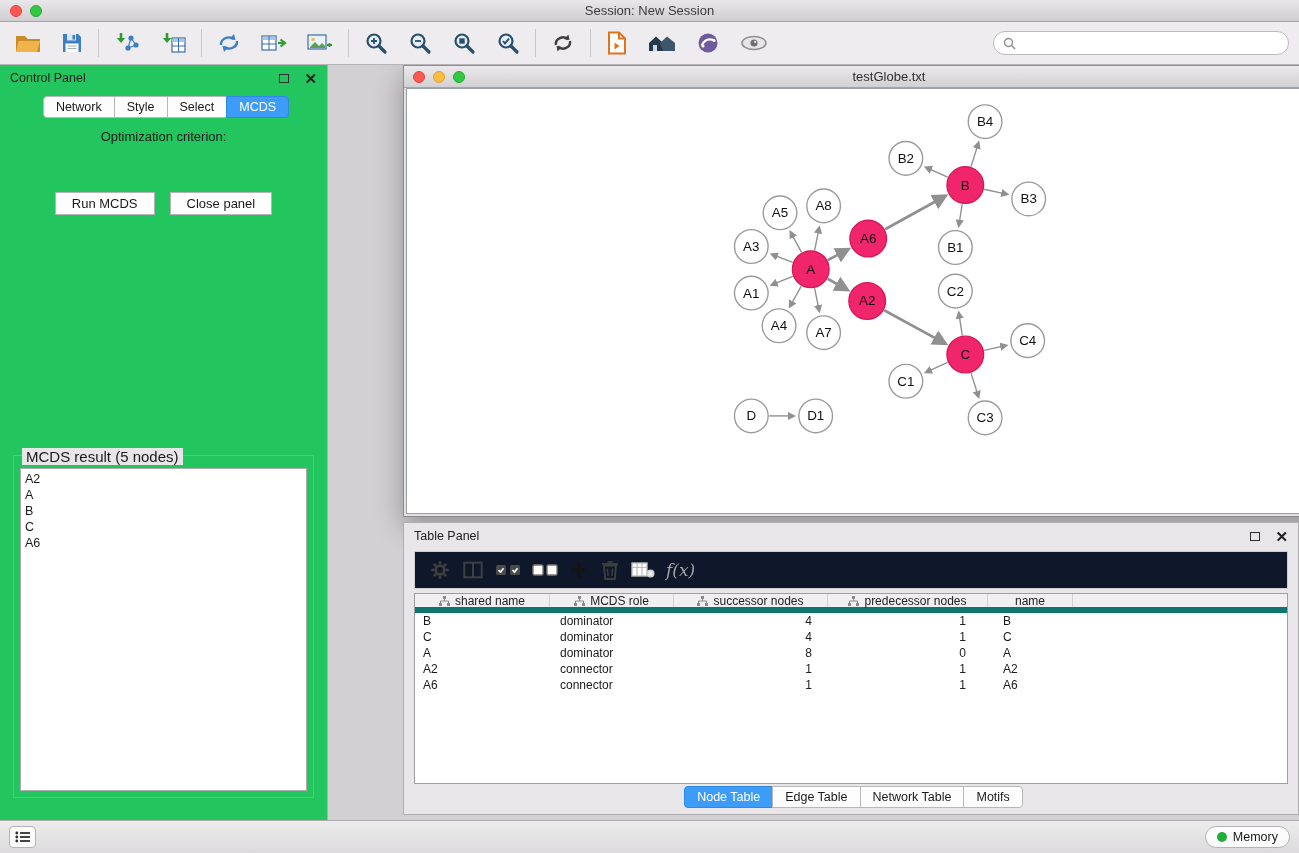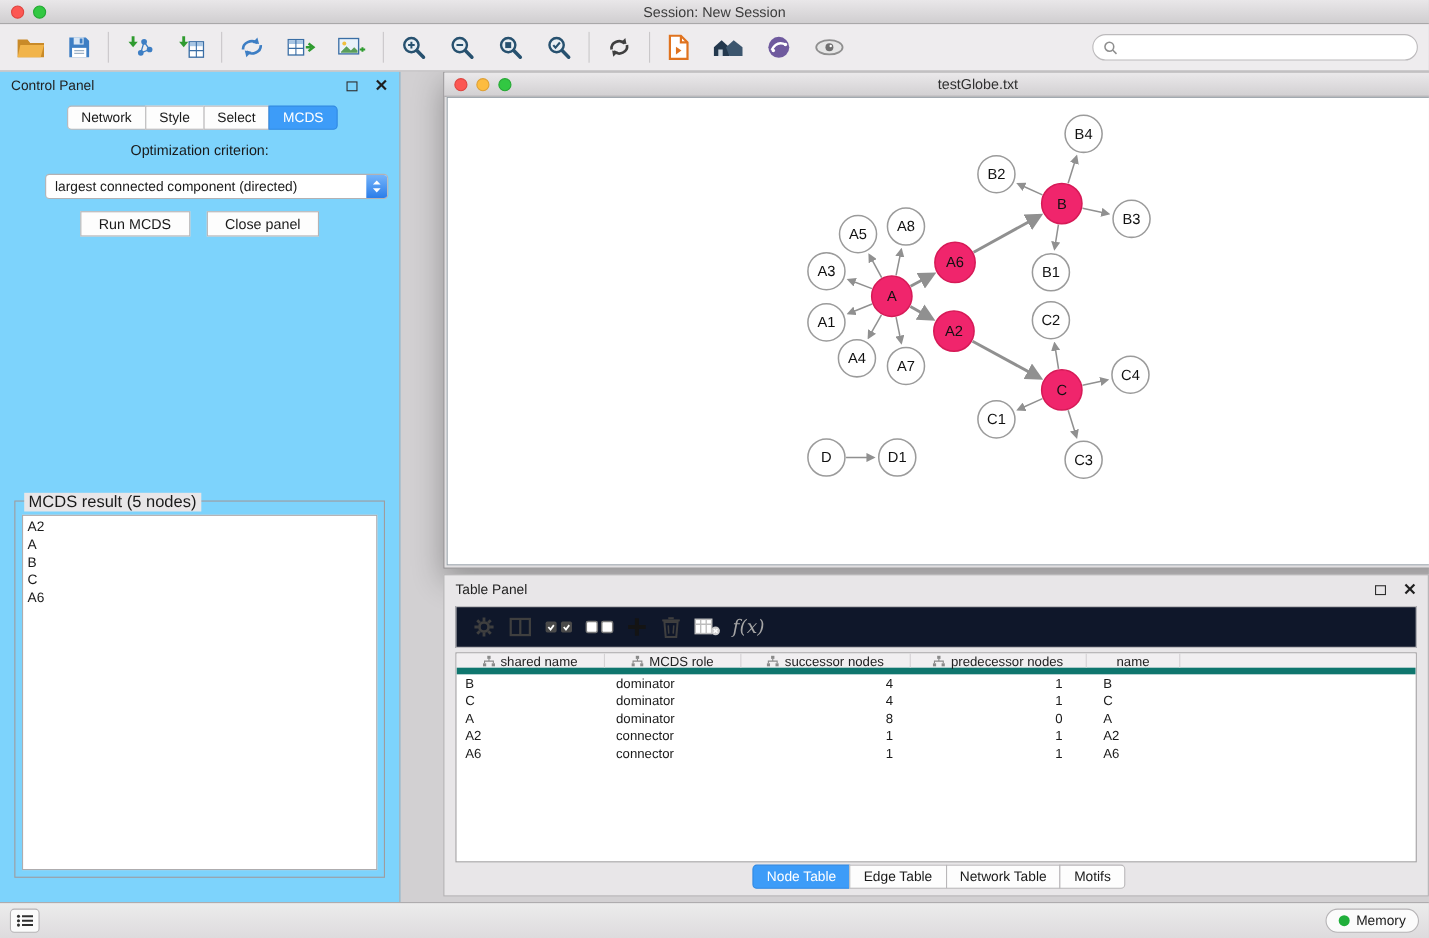--- a/index.html
+++ b/index.html
@@ -18,21 +18,21 @@
 .tb-group{display:flex;align-items:center;gap:20px;padding:0 15px}
 .tb-sep{width:1px;height:28px;background:#c9c7c9}
 .tb-btn{display:flex;align-items:center;justify-content:center}
 .search-field{position:absolute;right:10px;top:9px;width:296px;height:24px;background:#fff;border:1px solid #bcbabc;border-radius:12px;display:flex;align-items:center;padding:0 9px;gap:5px}
 .search-field input{border:none;outline:none;flex:1;font-size:12px;font-family:inherit;background:transparent}
 
 
 .content{position:absolute;top:65px;left:0;width:1299px;height:755px;background:#d2d0d2}
 
 
-.control-panel{position:absolute;left:0;top:0;width:364px;height:755px;background:#7dd3fc;border-right:1px solid #aeacae}
+.control-panel{position:absolute;left:0;top:0;width:328px;height:755px;background:#22c55e;border-right:1px solid #aeacae}
 .panel-header{position:absolute;top:0;left:0;right:0;height:26px;display:flex;align-items:center;padding:0 10px;font-size:12.5px;color:#222}
 .panel-header .spacer{flex:1}
 .float-icon{width:10px;height:9px;border:1.5px solid #2e2e2e;margin-right:15px}
 .close-icon{font-size:15px;font-weight:bold;color:#1e1e1e;line-height:1}
 .seg-tabs{display:flex;justify-content:center}
 .cp-tabs{position:absolute;top:31px;left:0;right:0}
 .tab{height:22px;padding:0 12px;display:flex;align-items:center;background:#fdfdfd;border:1px solid #b9b7b9;font-size:12.5px;margin-left:-1px;color:#1a1a1a}
 .tab:first-child{border-radius:4px 0 0 4px;margin-left:5px}
 .tab:last-child{border-radius:0 4px 4px 0}
 .tab.active{background:#3d9cf8;border-color:#2f88e2;color:#fff}
@@ -249,29 +249,20 @@
       <span class="float-icon"></span>
       <span class="close-icon">✕</span>
     </div>
     <div class="cp-tabs seg-tabs">
       <div class="tab">Network</div>
       <div class="tab">Style</div>
       <div class="tab">Select</div>
       <div class="tab active">MCDS</div>
     </div>
     <div class="opt-label">Optimization criterion:</div>
-    <div class="dropdown">
-      <span class="dd-text">largest connected component (directed)</span>
-      <span class="dd-stepper">
-        <svg width="9" height="13" viewBox="0 0 9 13">
-            <path d="M4.5 1 L8 4.8 H1 Z" fill="#fff"></path>
-            <path d="M4.5 12 L1 8.2 H8 Z" fill="#fff"></path>
-          </svg>
-      </span>
-    </div>
     <div class="cp-buttons">
       <button class="mac-btn">Run MCDS</button>
       <button class="mac-btn">Close panel</button>
     </div>
     <div class="result-group">
       <span class="result-legend">MCDS result (5 nodes)</span>
       <div class="result-list" id="result-list">
           <div class="result-item">A2</div>
           <div class="result-item">A</div>
           <div class="result-item">B</div>

